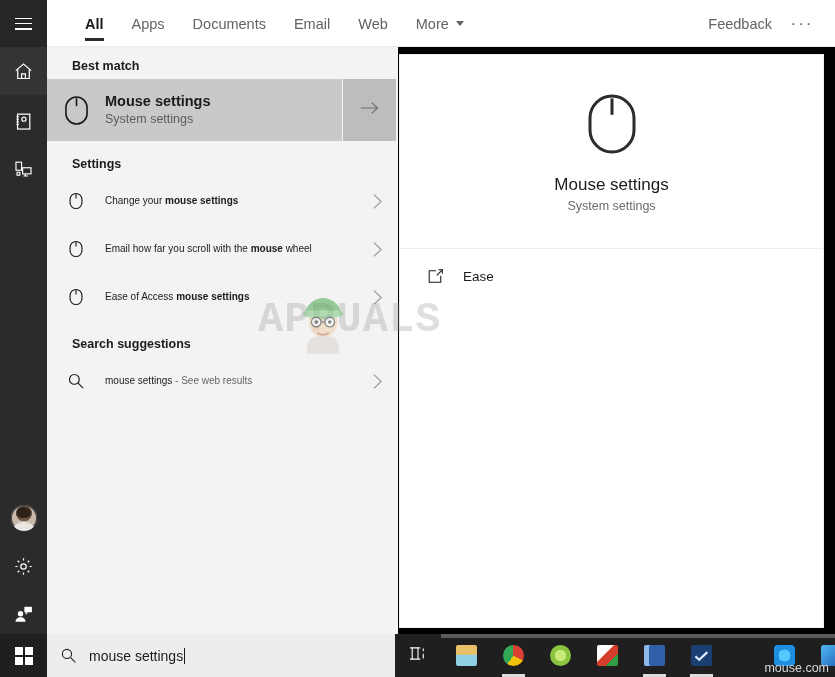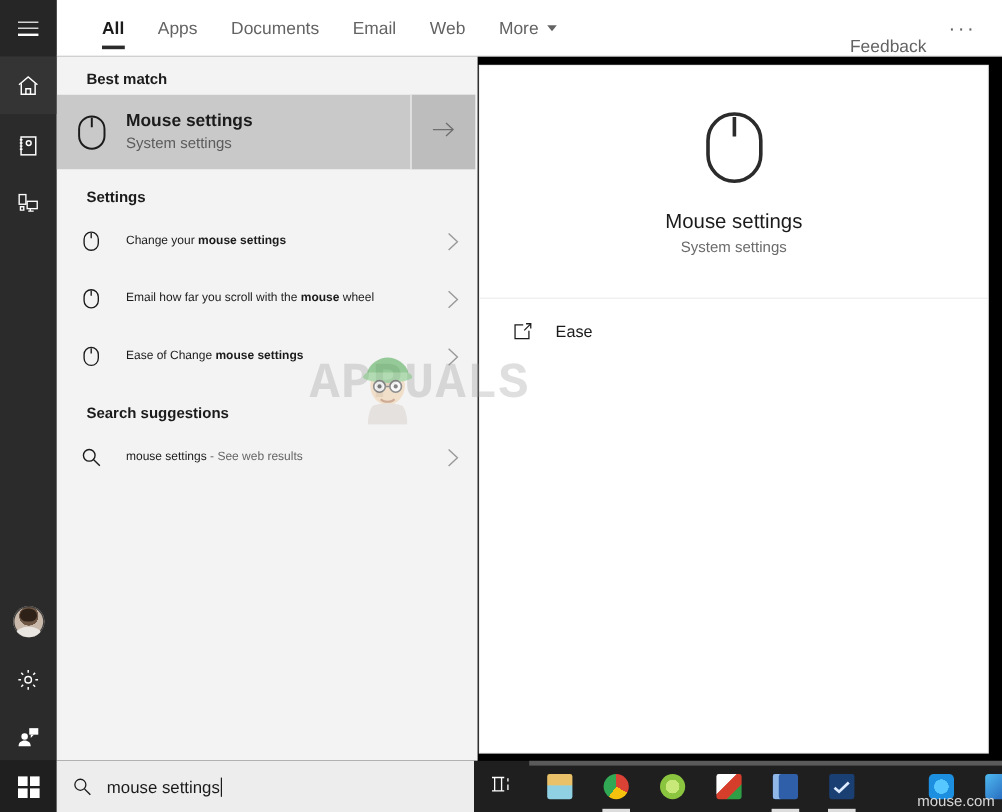--- a/index.html
+++ b/index.html
@@ -129,21 +129,21 @@
   .tab .caret {
     margin-left: 7px;
     width: 0; height: 0;
     border-left: 4.5px solid transparent;
     border-right: 4.5px solid transparent;
     border-top: 5px solid #636363;
     display:inline-block;
   }
   .feedback {
     position: absolute; right: 63px; top: 0;
-    height: 47px; display: flex; align-items: flex-end;
+    height: 47px; display: flex; align-items: center;
     font-size: 14.5px; color: #636363; cursor: pointer;
   }
   .ellipsis-btn {
     position: absolute; right: 16px; top: 0;
     height: 47px; width: 34px;
     display: flex; align-items: center; justify-content: center;
     color: #636363; font-size: 17px; letter-spacing: 2px;
     cursor: pointer;
   }
 
@@ -477,21 +477,21 @@
       </div>
     </div>
 
     <div class="res-item">
       <div class="ico">
         <svg width="14" height="18" viewBox="0 0 26 32" fill="none" stroke="#1b1b1b" stroke-width="2.1">
           <rect x="2" y="2" width="22" height="28" rx="11"></rect>
           <path d="M13 3.2V11.4"></path>
         </svg>
       </div>
-      <div class="label"><span>Ease of Change </span><b>mouse settings</b><span></span></div>
+      <div class="label"><span>Ease of Access </span><b>mouse settings</b><span></span></div>
       <div class="chev">
         <svg width="11" height="17" viewBox="0 0 12 18" fill="none" stroke="#9a9a9a" stroke-width="1.3">
             <path d="M2 1.5 10 9l-8 7.5"></path>
           </svg>
       </div>
     </div>
 
     <div class="section-head" style="padding-top:16px">Search suggestions</div>
 
     <div class="res-item">

